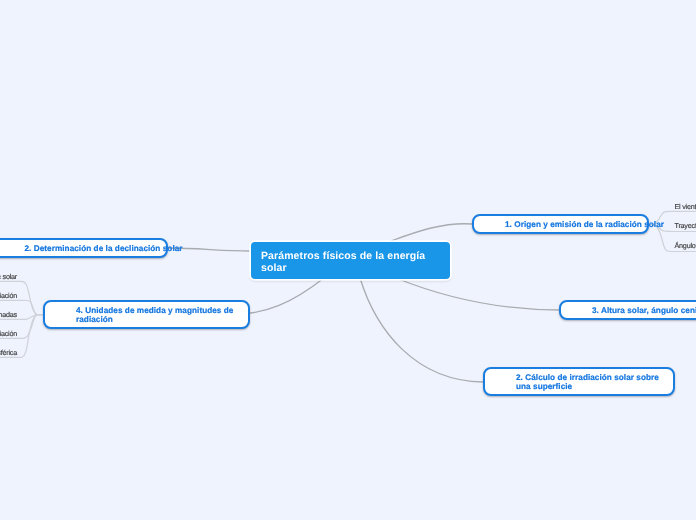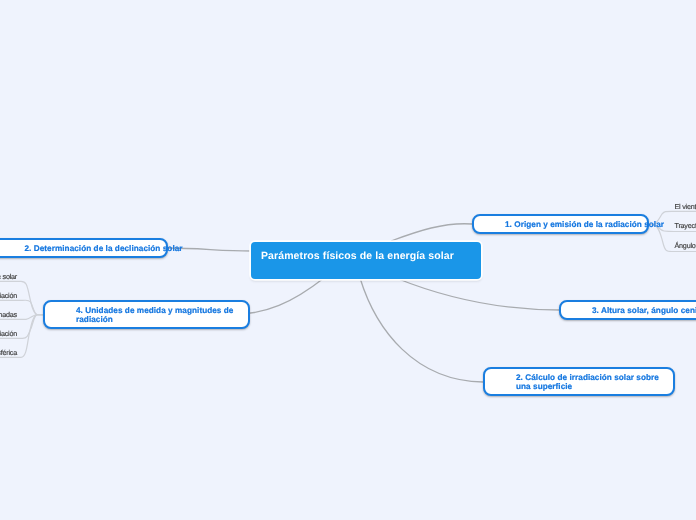--- a/index.html
+++ b/index.html
@@ -47,21 +47,21 @@
       <path d="M647,224.5 L653,224.5 C658,225 660.5,233 663,243 C665,250.5 666,251.5 672,251.5 L700,251.5"></path>
 
       <path d="M44,314.6 L37,314.6 C33,313.8 31,303 29,294 C27.2,286 26.5,281.3 21,281.3 L-40,281.3"></path>
       <path d="M44,314.6 L37,314.6 C34,314 32.5,304.5 30.5,302 C28.6,299.7 28,300.3 22.5,300.3 L-40,300.3"></path>
       <path d="M44,314.6 L37,314.6 C33,314.8 30.5,318.8 26,319.3 C23,319.3 21,319.3 17,319.3 L-40,319.3"></path>
       <path d="M44,314.6 L37,314.6 C34,315.2 32.5,326 30.5,329.5 C28.6,333.6 28,338.3 22.5,338.3 L-40,338.3"></path>
       <path d="M44,314.6 L37,314.6 C33,315.4 31,325.5 29,335 C27.2,344 26.5,357.3 21,357.3 L-40,357.3"></path>
     </g>
   </svg>
 
-  <div class="node root" style="left:251px;top:242px;width:230px;height:37px;">Parámetros físicos de la energía solar</div>
+  <div class="node root" style="left:251px;top:242px;width:199px;height:37px;">Parámetros físicos de la energía solar</div>
 
   <div class="node lvl1 one" style="left:472px;top:214px;width:177px;height:20px;">
     <span class="tx">1. Origen y emisión de la radiación solar</span>
   </div>
 
   <div class="node lvl1 one" style="left:-8.5px;top:238px;width:176px;height:20px;">
     <span class="tx">2. Determinación de la declinación solar</span>
   </div>
 
   <div class="node lvl1 one" style="left:559px;top:300px;width:176px;height:20px;">

